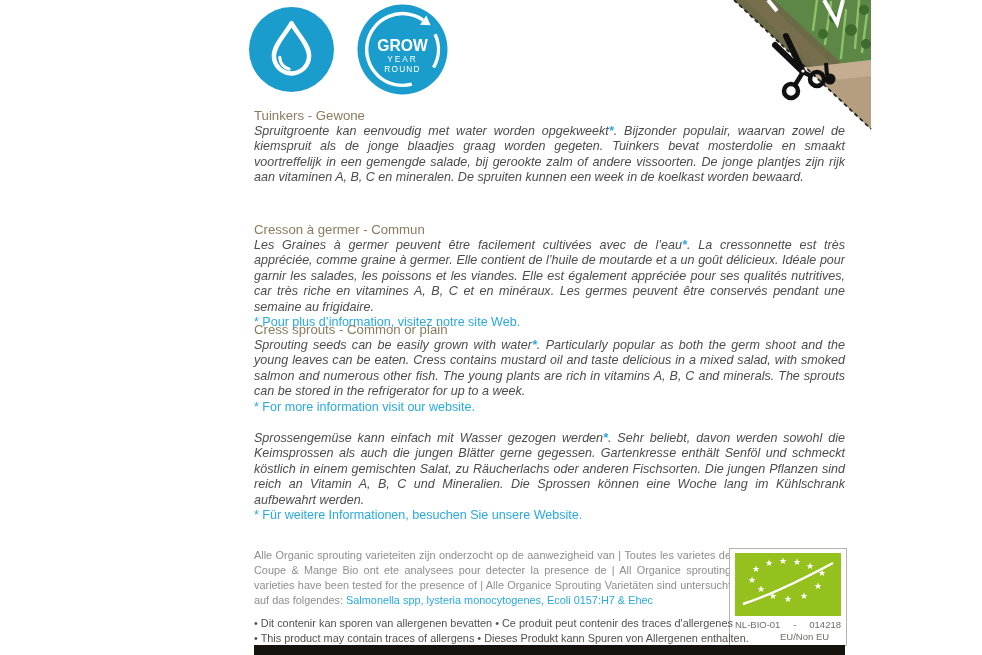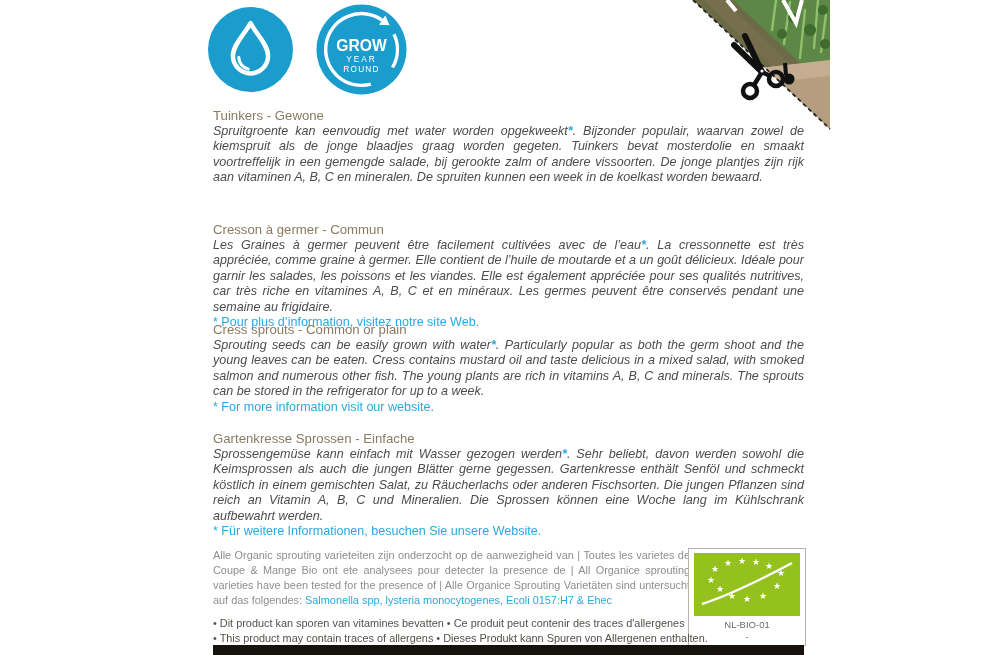--- a/index.html
+++ b/index.html
@@ -2,21 +2,21 @@
 <html><head>
 <meta charset="utf-8">
 <style>
   html,body{margin:0;padding:0;}
   body{
     width:982px;height:655px;background:#ffffff;
     font-family:"Liberation Sans", sans-serif;
     position:relative;overflow:hidden;
     -webkit-font-smoothing:antialiased;
   }
-  .stage{position:absolute;inset:0;}
+  .stage{position:absolute;inset:0;margin-left:41px;}
 
   
   .badge{position:absolute;}
   .badge-water{left:208px;top:7px;width:85px;height:85px;}
   .badge-grow{left:316px;top:4px;width:91px;height:91px;}
 
   
   .corner-photo{position:absolute;left:690px;top:0;width:142px;height:132px;}
 
   
@@ -48,21 +48,21 @@
 
   
   .eu-box{
     position:absolute;left:688px;top:548px;width:118px;height:98px;
     border:1px solid #b7b3ac;background:#fff;box-sizing:border-box;
     padding:4px 5px 0 5px;
   }
   .eu-green{width:106px;height:63px;background:#95c11f;position:relative;}
   .eu-code{
     display:flex;justify-content:space-between;align-items:center;
-    font-size:9.5px;color:#6e6c68;margin-top:3px;line-height:12px;flex-direction:column;
+    font-size:9.5px;color:#6e6c68;margin-top:3px;line-height:12px;
   }
   .eu-line2{font-size:9.5px;color:#6e6c68;line-height:12px;padding-left:45px;}
 
   
   .bottom-bar{
     position:absolute;left:213px;top:645px;width:591px;height:10px;
     background:#16130f;
   }
 </style>
 </head>
@@ -155,21 +155,20 @@
     <div class="weblink">* Pour plus d’information, visitez notre site Web.</div>
   </section>
 
   <section class="lang-block" style="top:322px">
     <h2 class="lang-heading">Cress sprouts - Common or plain</h2>
     <p class="lang-body"><span>Sprouting seeds can be easily grown with water</span><span class="star">*</span><span>. Particularly popular as both the germ shoot and the young leaves can be eaten. Cress contains mustard oil and taste delicious in a mixed salad, with smoked salmon and numerous other fish. The young plants are rich in vitamins A, B, C and minerals. The sprouts can be stored in the refrigerator for up to a week.</span></p>
     <div class="weblink">* For more information visit our website.</div>
   </section>
 
   <section class="lang-block" style="top:431px">
-    <h2 class="lang-heading">Gartenkresse Sprossen - Einfache</h2>
     <p class="lang-body"><span>Sprossengemüse kann einfach mit Wasser gezogen werden</span><span class="star">*</span><span>. Sehr beliebt, davon werden sowohl die Keimsprossen als auch die jungen Blätter gerne gegessen. Gartenkresse enthält Senföl und schmeckt köstlich in einem gemischten Salat, zu Räucherlachs oder anderen Fischsorten. Die jungen Pflanzen sind reich an Vitamin A, B, C und Mineralien. Die Sprossen können eine Woche lang im Kühlschrank aufbewahrt werden.</span></p>
     <div class="weblink">* Für weitere Informationen, besuchen Sie unsere Website.</div>
   </section>
 
   <div class="cert"><span>Alle Organic sprouting varieteiten zijn onderzocht op de aanwezigheid van | Toutes les varietes de Coupe &amp; Mange Bio ont ete analysees pour detecter la presence de | All Organice sprouting varieties have been tested for the presence of | Alle Organice Sprouting Varietäten sind untersucht auf das folgendes: </span><span class="pathogens">Salmonella spp, lysteria monocytogenes, Ecoli 0157:H7 &amp; Ehec</span></div>
 
   <div class="eu-box">
     <div class="eu-green">
       <svg width="106" height="63" viewBox="0 0 106 63">
         <path d="M8,51 Q42,40 98,10" fill="none" stroke="#ffffff" stroke-width="2.4"></path>
@@ -191,19 +190,19 @@
     </div>
     <div class="eu-code">
       <span>NL-BIO-01</span>
       <span>-</span>
       <span>014218</span>
     </div>
     <div class="eu-line2">EU/Non EU Agriculture</div>
   </div>
 
   <div class="allergens">
-    <div>• Dit product kan sporen van vitamines bevatten • Ce produit peut contenir des traces d'allergenes</div>
+    <div>• Dit contenir kan sporen van allergenen bevatten • Ce produit peut contenir des traces d'allergenes</div>
     <div>• This product may contain traces of allergens  • Dieses Produkt kann Spuren von Allergenen enthalten.</div>
   </div>
 
   <div class="bottom-bar"></div>
 
 </div>
 
 </body></html>

